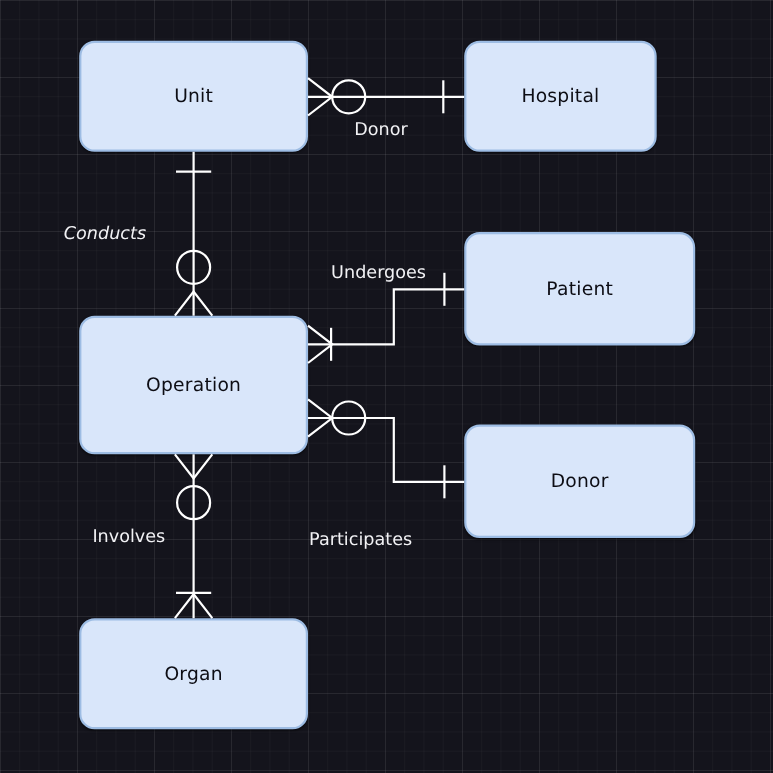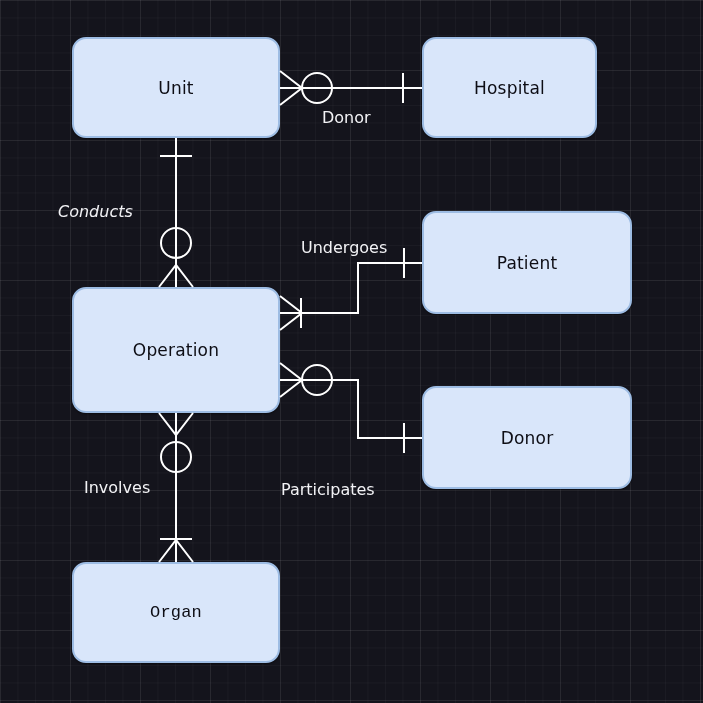--- a/index.html
+++ b/index.html
@@ -75,21 +75,21 @@
   </div>
 
   <div class="entity" style="left:422px; top:386px; width:210px; height:103px;">
     <span>Donor</span>
   </div>
 
   <div class="entity" style="left:422px; top:211px; width:210px; height:103px;">
     <span>Patient</span>
   </div>
 
-  <div class="entity" style="left:72px; top:562px; width:208px; height:101px;font-family:Liberation Mono, monospace;">
+  <div class="entity" style="left:72px; top:562px; width:208px; height:101px;">
     <span>Organ</span>
   </div>
 
   <svg class="wires" viewBox="0 0 703 703">
 
     <g>
       <line x1="280" y1="88" x2="422" y2="88"></line>
 
       <path d="M 280 71 L 302 88 L 280 105"></path>
 

